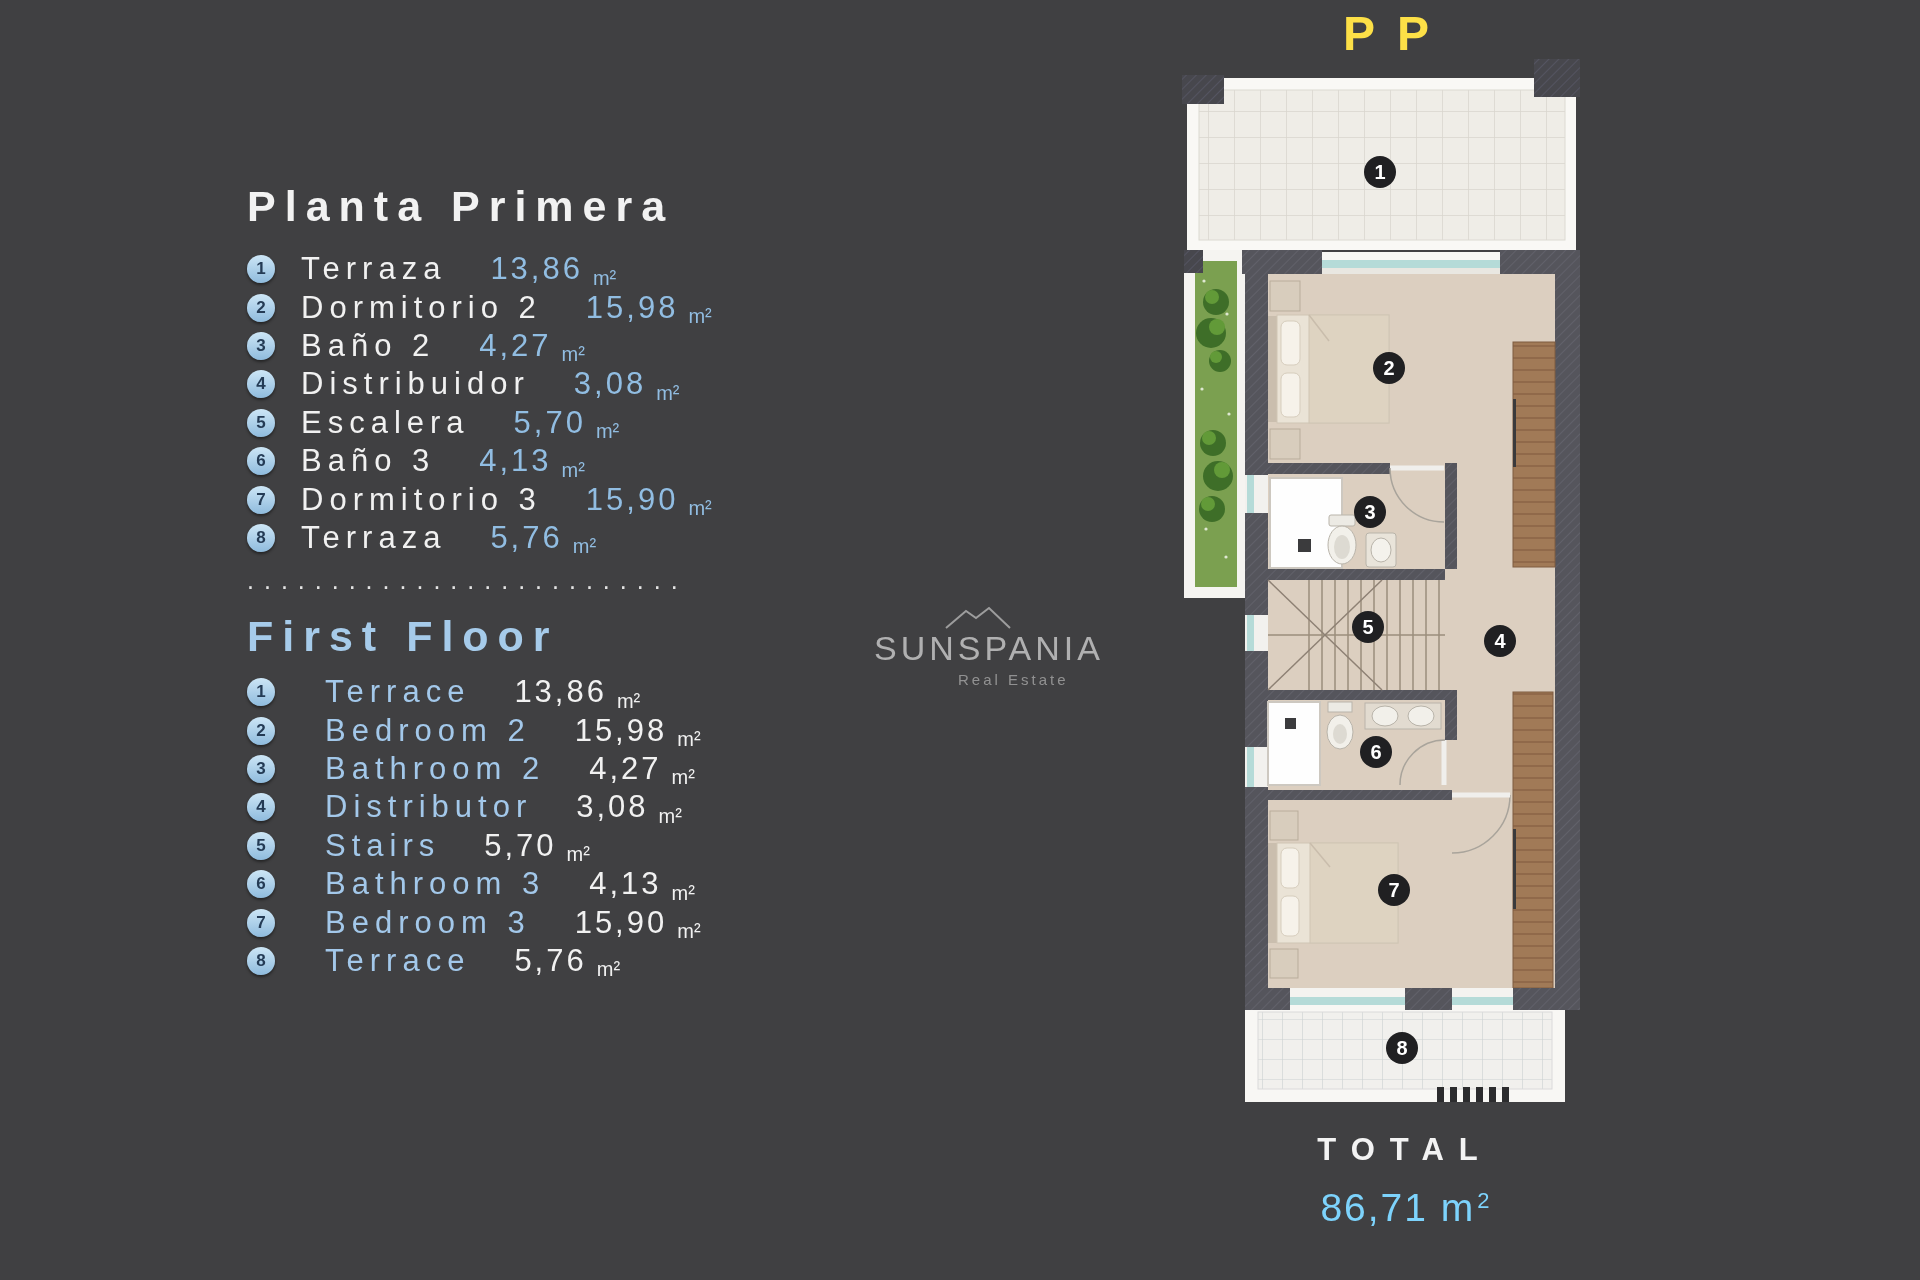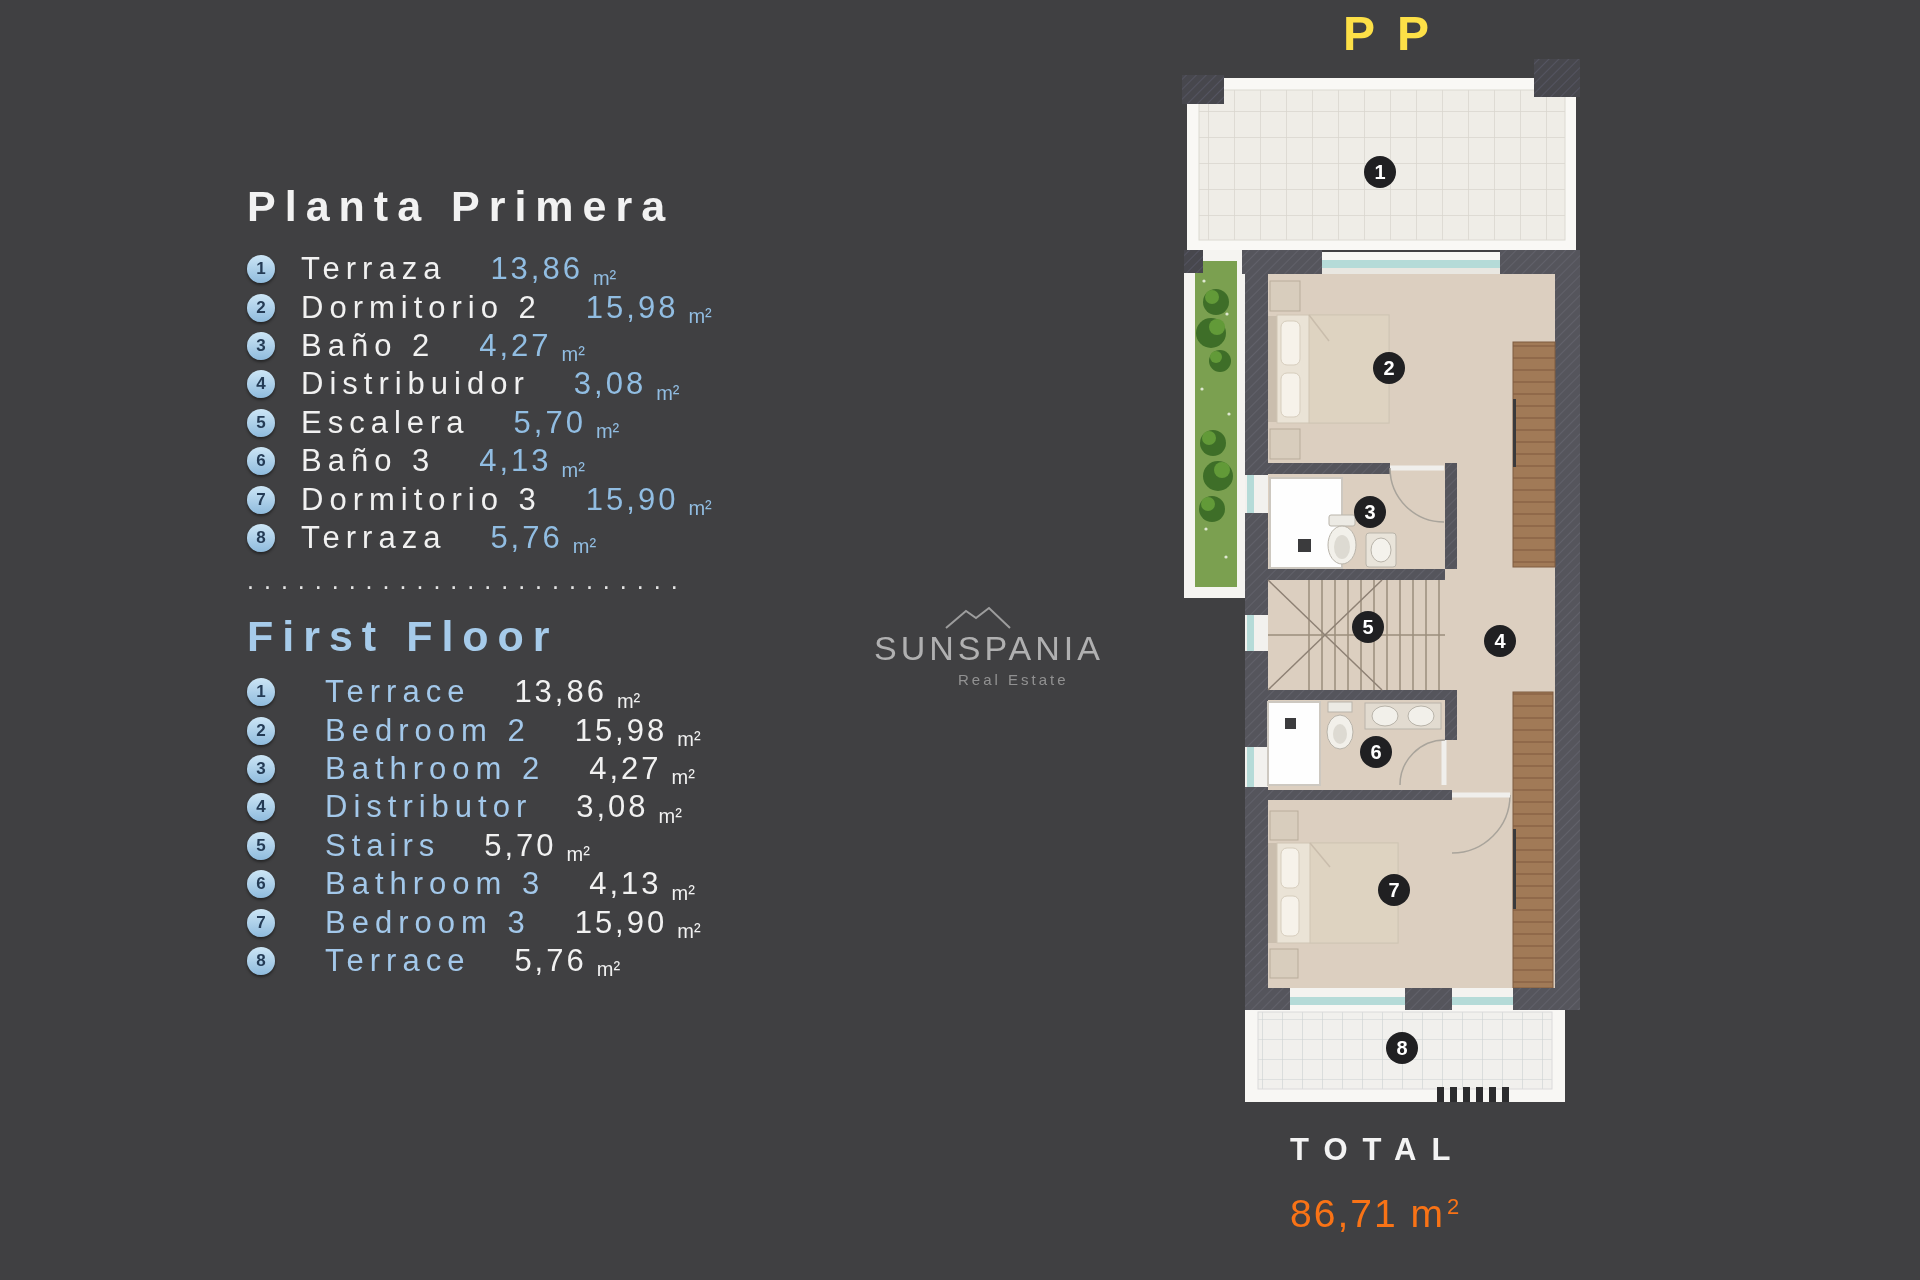--- a/index.html
+++ b/index.html
@@ -28,23 +28,23 @@
   .es .rname{color:#f1f1f1;}
   .es .rval,.es .runit{color:#91bde2;}
   .en .rname{color:#a3c8ea;margin-left:24px;}
   .en .rval,.en .runit{color:#f1f1f1;}
   .dots{font-size:25px;letter-spacing:10px;color:#e5e5e5;}
   
   .wm-name{font-size:34px;letter-spacing:4px;color:rgba(196,196,196,.85);}
   .wm-tag{font-size:15px;letter-spacing:3px;color:rgba(160,160,160,.85);}
   
   .pp{font-size:48px;font-weight:bold;letter-spacing:22px;color:#fde047;}
-  .total-wrap{width:230px;}
+  .total-wrap{width:230px;text-align:center;}
   .total-label{font-size:31px;font-weight:bold;letter-spacing:15px;color:#f3f3f3;}
-  .total-value{font-size:39px;letter-spacing:2px;color:#f97316;margin-top:24px;}
+  .total-value{font-size:39px;letter-spacing:2px;color:#7dd3fc;margin-top:18px;}
   .total-value .sup{font-size:22px;position:relative;top:-13px;left:2px;}
   svg{font-family:"Liberation Sans",sans-serif;}
   .badge-num{fill:#ffffff;font-size:20px;font-weight:bold;text-anchor:middle;}
 </style>
 </head>
 <body>
 
 <div class="stage">
 
   <div class="abs sec-heading" style="left:247px;top:182px">Planta Primera</div>

